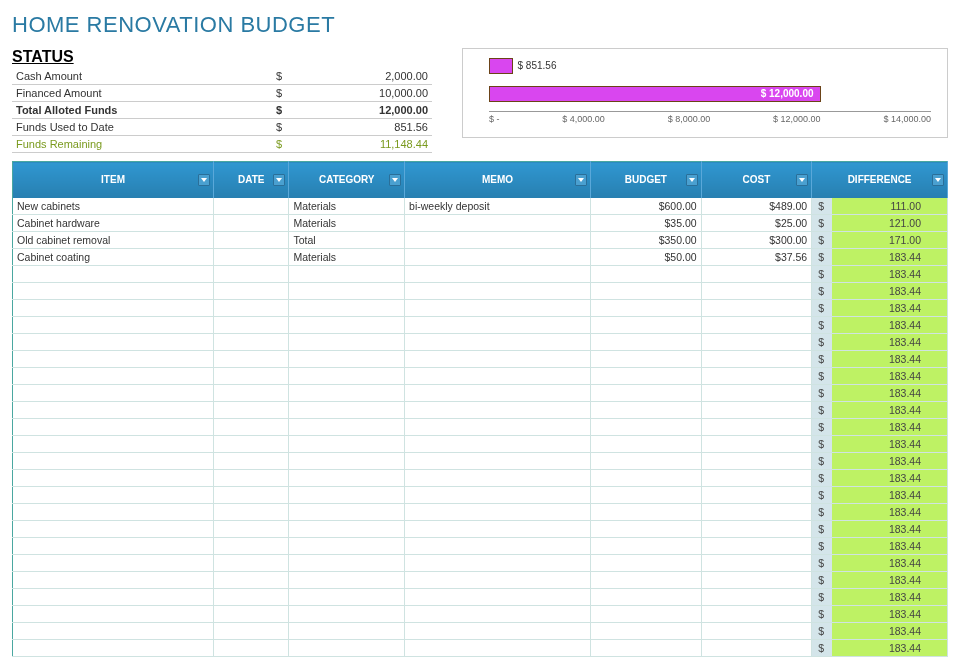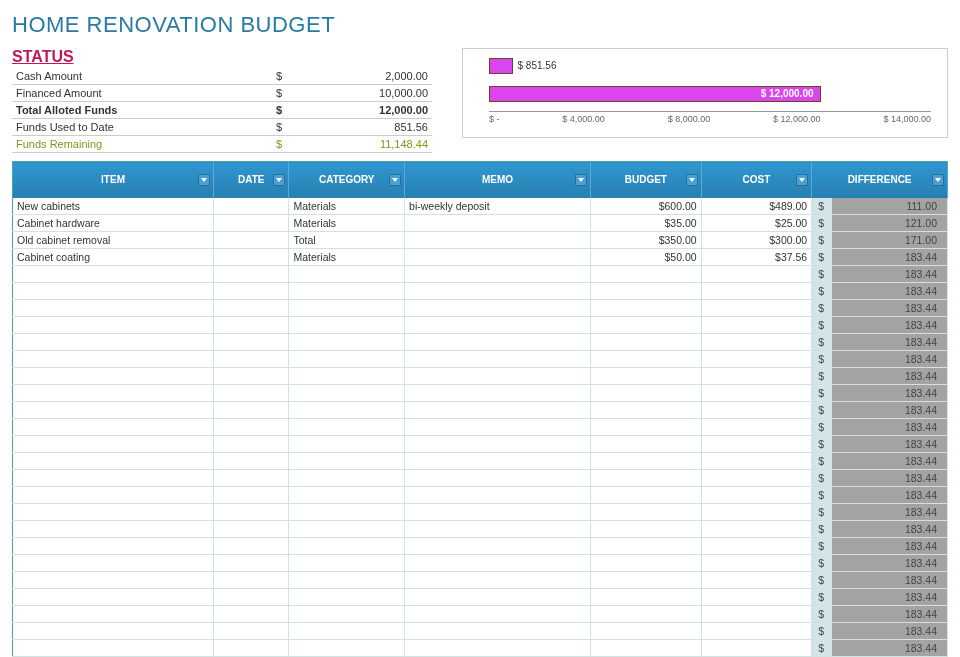--- a/index.html
+++ b/index.html
@@ -22,21 +22,21 @@
   .top-row {
     display: flex;
     gap: 30px;
     align-items: flex-start;
     margin-bottom: 8px;
   }
   .status-block { width: 420px; }
   .status-heading {
     font-size: 16px;
     font-weight: bold;
-    color: #be185d;
+    color: #000000;
     text-decoration: underline;
     margin-bottom: 2px;
   }
   .status-table { width: 100%; border-collapse: collapse; }
   .status-table td {
     border-bottom: 1px solid #ccc;
     padding: 2px 4px;
     font-size: 11px;
     height: 16px;
   }
@@ -126,24 +126,24 @@
   }
   .data-table td.num { text-align: right; padding-left: 16px; }
   .data-table td.diff-sym {
     background: #d4e5ea;
     color: #444;
     width: 12px;
     padding: 2px 2px 2px 6px;
     border-right: none;
   }
   .data-table td.diff-val {
-    background: #a3a3a3;
+    background: #bef264;
     color: #444;
     text-align: right;
-    padding-right: 10px;
+    padding-right: 26px;
   }
   col.c-item { width: 200px; }
   col.c-date { width: 75px; }
   col.c-cat  { width: 115px; }
   col.c-memo { width: 185px; }
   col.c-bud  { width: 110px; }
   col.c-cost { width: 110px; }
   col.c-dsym { width: 20px; }
   col.c-dval { width: 115px; }
 </style>

